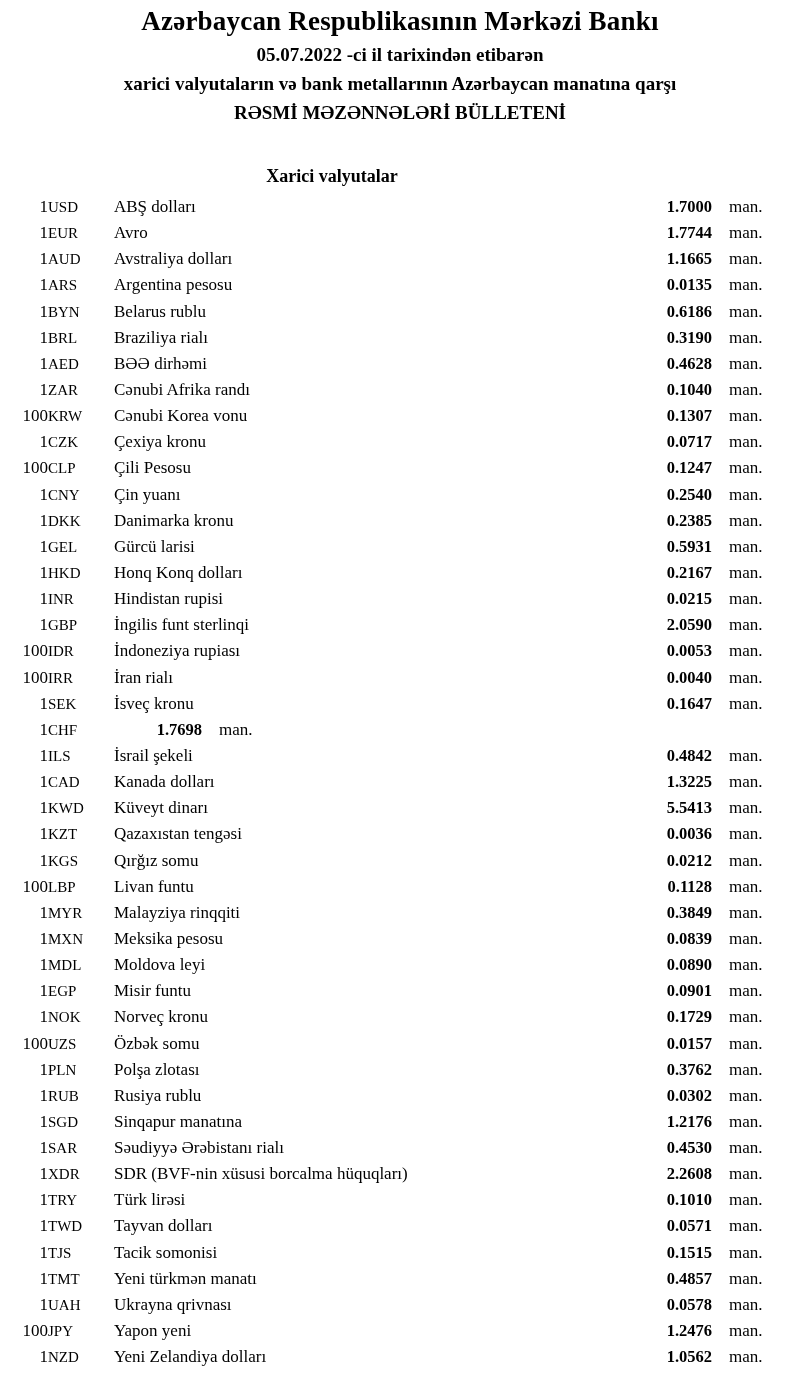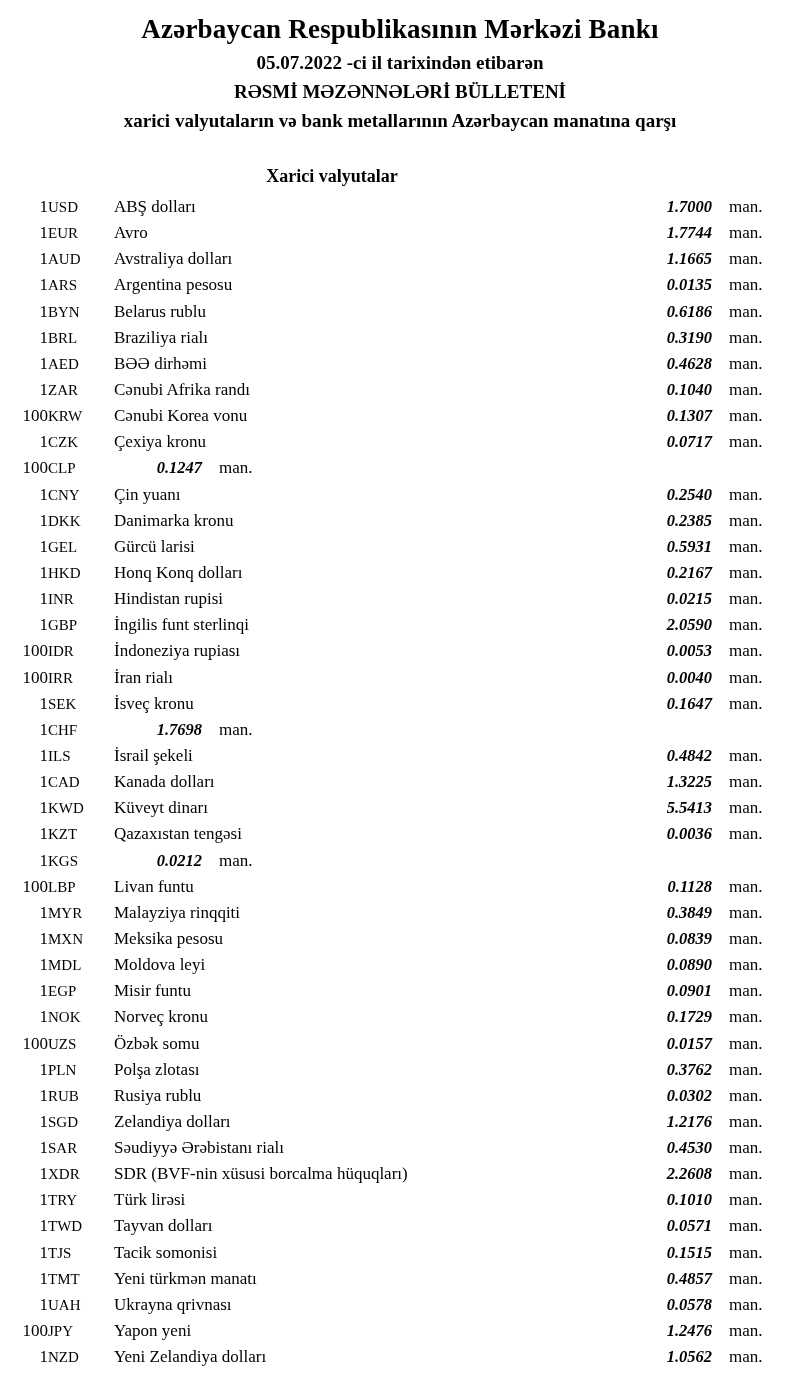--- a/index.html
+++ b/index.html
@@ -7,21 +7,21 @@
   body {
     width: 800px;
     height: 1376px;
     position: relative;
     font-family: "Liberation Serif", "DejaVu Serif", serif;
     color: #000000;
     overflow: hidden;
   }
   .header {
     position: absolute;
-    top: 10px;
+    top: 2px;
     left: 0;
     width: 800px;
     text-align: center;
   }
   .bank-title {
     font-size: 27px;
     font-weight: bold;
     line-height: 38px;
     letter-spacing: 0.2px;
   }
@@ -67,37 +67,36 @@
     flex: 1 1 auto;
     padding-left: 4px;
     white-space: nowrap;
     overflow: hidden;
   }
   .rate-cell {
     width: 92px;
     text-align: right;
     flex: 0 0 auto;
     font-weight: bold;
-    font-style: italic;
     font-size: 16.5px;
   }
   .unit-cell {
     width: 88px;
     flex: 0 0 auto;
     padding-left: 17px;
   }
 </style>
 </head>
 <body>
 
 <div class="header">
   <div class="bank-title">Azərbaycan Respublikasının Mərkəzi Bankı</div>
   <div class="header-line">05.07.2022 -ci il tarixindən etibarən</div>
+  <div class="header-line">xarici valyutaların və bank metallarının Azərbaycan manatına qarşı</div>
   <div class="header-line">RƏSMİ MƏZƏNNƏLƏRİ BÜLLETENİ</div>
-  <div class="header-line">xarici valyutaların və bank metallarının Azərbaycan manatına qarşı</div>
 </div>
 
 <div class="section-title">Xarici valyutalar</div>
 
 <div class="rates-table">
   <div class="rate-row">
     <span class="qty-cell">1</span>
     <span class="code-cell">USD</span>
     <span class="name-cell">ABŞ dolları</span>
     <span class="rate-cell">1.7000</span>
@@ -172,20 +171,21 @@
     <span class="qty-cell">1</span>
     <span class="code-cell">CZK</span>
     <span class="name-cell">Çexiya kronu</span>
     <span class="rate-cell">0.0717</span>
     <span class="unit-cell">man.</span>
   </div>
 
   <div class="rate-row">
     <span class="qty-cell">100</span>
     <span class="code-cell">CLP</span>
+    <span class="name-cell">Çili Pesosu</span>
     <span class="rate-cell">0.1247</span>
     <span class="unit-cell">man.</span>
   </div>
 
   <div class="rate-row">
     <span class="qty-cell">1</span>
     <span class="code-cell">CNY</span>
     <span class="name-cell">Çin yuanı</span>
     <span class="rate-cell">0.2540</span>
     <span class="unit-cell">man.</span>
@@ -290,20 +290,21 @@
     <span class="qty-cell">1</span>
     <span class="code-cell">KZT</span>
     <span class="name-cell">Qazaxıstan tengəsi</span>
     <span class="rate-cell">0.0036</span>
     <span class="unit-cell">man.</span>
   </div>
 
   <div class="rate-row">
     <span class="qty-cell">1</span>
     <span class="code-cell">KGS</span>
+    <span class="name-cell">Qırğız somu</span>
     <span class="rate-cell">0.0212</span>
     <span class="unit-cell">man.</span>
   </div>
 
   <div class="rate-row">
     <span class="qty-cell">100</span>
     <span class="code-cell">LBP</span>
     <span class="name-cell">Livan funtu</span>
     <span class="rate-cell">0.1128</span>
     <span class="unit-cell">man.</span>
@@ -369,21 +370,21 @@
     <span class="qty-cell">1</span>
     <span class="code-cell">RUB</span>
     <span class="name-cell">Rusiya rublu</span>
     <span class="rate-cell">0.0302</span>
     <span class="unit-cell">man.</span>
   </div>
 
   <div class="rate-row">
     <span class="qty-cell">1</span>
     <span class="code-cell">SGD</span>
-    <span class="name-cell">Zelandiya dolları</span>
+    <span class="name-cell">Sinqapur manatına</span>
     <span class="rate-cell">1.2176</span>
     <span class="unit-cell">man.</span>
   </div>
 
   <div class="rate-row">
     <span class="qty-cell">1</span>
     <span class="code-cell">SAR</span>
     <span class="name-cell">Səudiyyə Ərəbistanı rialı</span>
     <span class="rate-cell">0.4530</span>
     <span class="unit-cell">man.</span>

